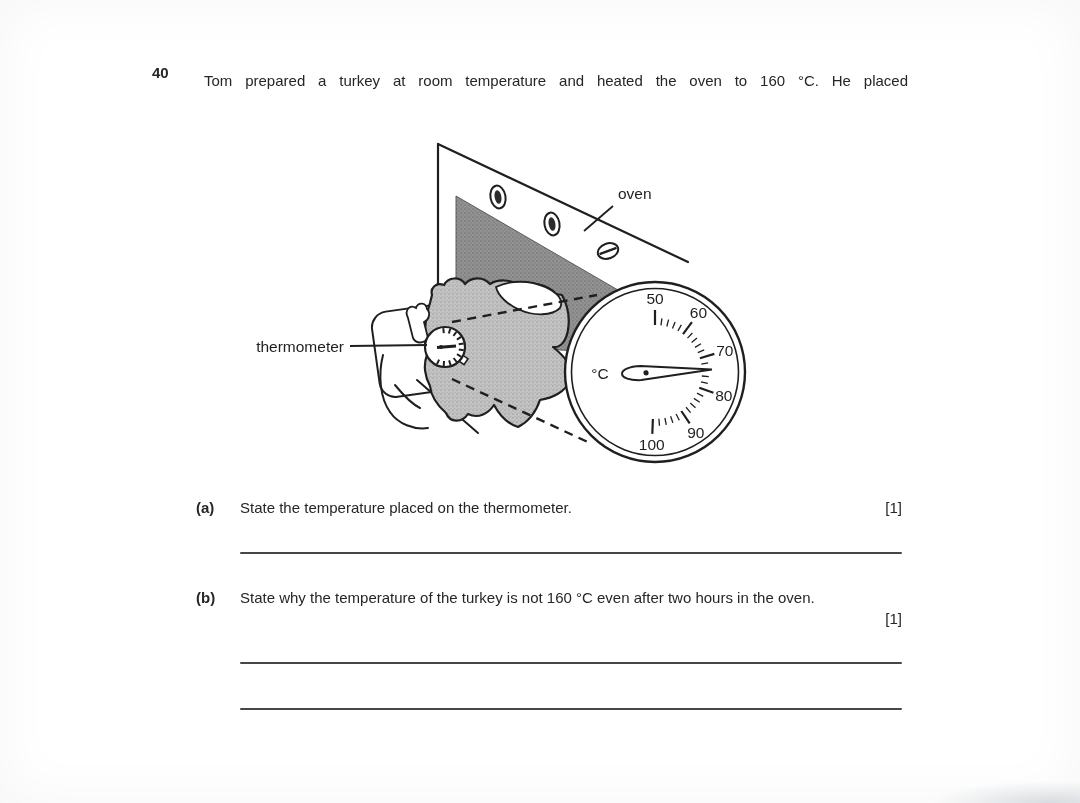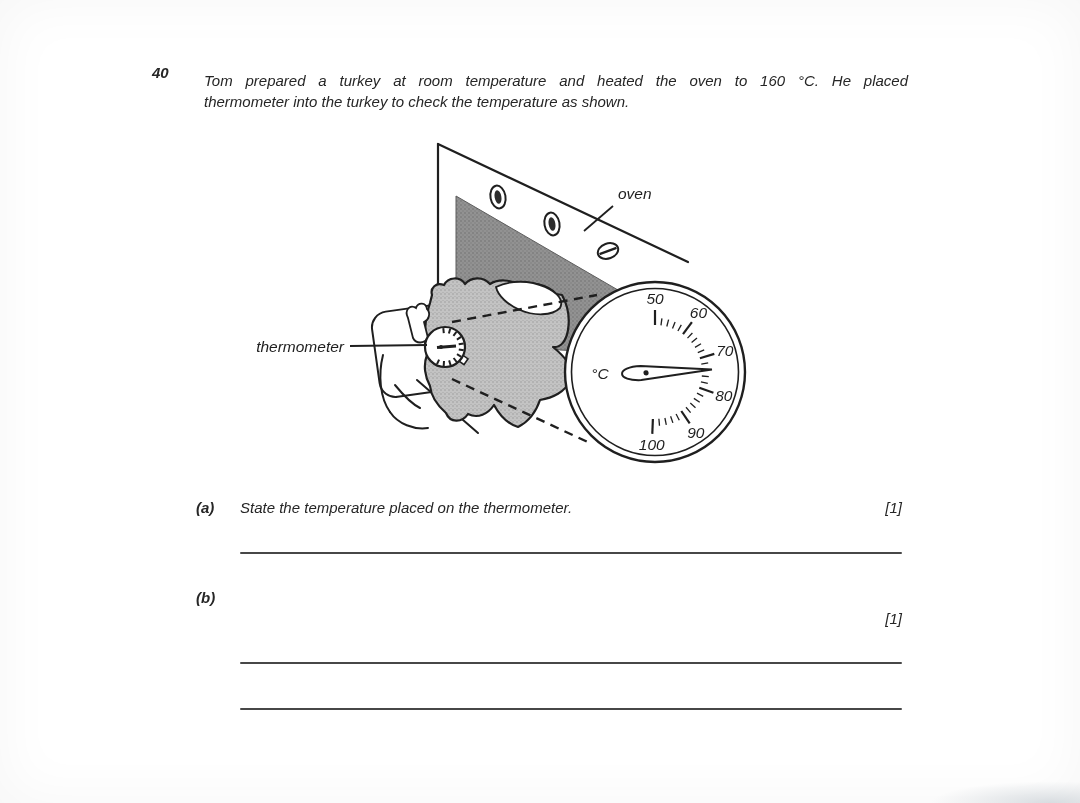--- a/index.html
+++ b/index.html
@@ -1,21 +1,21 @@
 <!DOCTYPE html>
 <html><head>
 <meta charset="utf-8">
 <style>
   html,body{margin:0;padding:0;}
   body{
     width:1080px;height:803px;position:relative;background:#ffffff;
     font-family:"Liberation Sans","DejaVu Sans",sans-serif;
     color:#262626;overflow:hidden;
   }
-  .page{position:absolute;inset:0;box-shadow:inset 0 0 60px rgba(0,0,0,0.04);font-style:italic;}
+  .page{position:absolute;inset:0;box-shadow:inset 0 0 60px rgba(0,0,0,0.04);}
   .q-num{
     position:absolute;left:152px;top:62px;width:40px;
     font-weight:bold;font-size:15px;line-height:21px;
   }
   .q-intro{position:absolute;left:196px;top:62px;width:704px;margin:8px;}
   .q-intro .tline{display:block;font-size:15px;line-height:21px;}
   .tline.justify{text-align:justify;text-align-last:justify;}
   .part{position:absolute;left:196px;width:706px;}
   .part-label{position:absolute;left:0;top:0;font-weight:bold;font-size:15px;line-height:21px;}
   .part-text{position:absolute;left:44px;top:0;width:662px;font-size:15px;line-height:21px;}
@@ -33,21 +33,20 @@
   }
 </style>
 </head>
 <body>
 
 <div class="page">
 
   <div class="q-num">40</div>
   <div class="q-intro">
     <span class="tline justify">Tom prepared a turkey at room temperature and heated the oven to 160 °C. He placed</span>
-    <span class="tline">thermometer into the turkey to check the temperature as shown.</span>
   </div>
 
   <div class="figure">
     <svg width="552" height="342" viewBox="225 138 552 342">
       <defs>
         <pattern id="stipDark" width="4" height="4" patternUnits="userSpaceOnUse">
           <rect width="4" height="4" fill="#929292"></rect>
           <circle cx="1" cy="1" r="0.8" fill="#6f6f6f"></circle>
           <circle cx="3" cy="3" r="0.7" fill="#7d7d7d"></circle>
         </pattern>
@@ -196,19 +195,23 @@
 
   <div class="part" style="top:497px;height:21px;">
     <span class="part-label">(a)</span>
     <span class="part-text">State the temperature placed on the thermometer.</span>
     <span class="part-marks" style="top:0;">[1]</span>
   </div>
   <div class="ans-line" style="top:552px;"></div>
 
   <div class="part" style="top:587px;height:42px;">
     <span class="part-label">(b)</span>
+    <span class="part-text">
+      <span class="tline justify">State why the temperature of the turkey is not 160 °C even after two hours in the</span>
+      <span class="tline">oven.</span>
+    </span>
     <span class="part-marks" style="top:21px;">[1]</span>
   </div>
   <div class="ans-line" style="top:662px;"></div>
   <div class="ans-line" style="top:708px;"></div>
 
   <div class="scan-artifact"></div>
 </div>
 
 </body></html>

